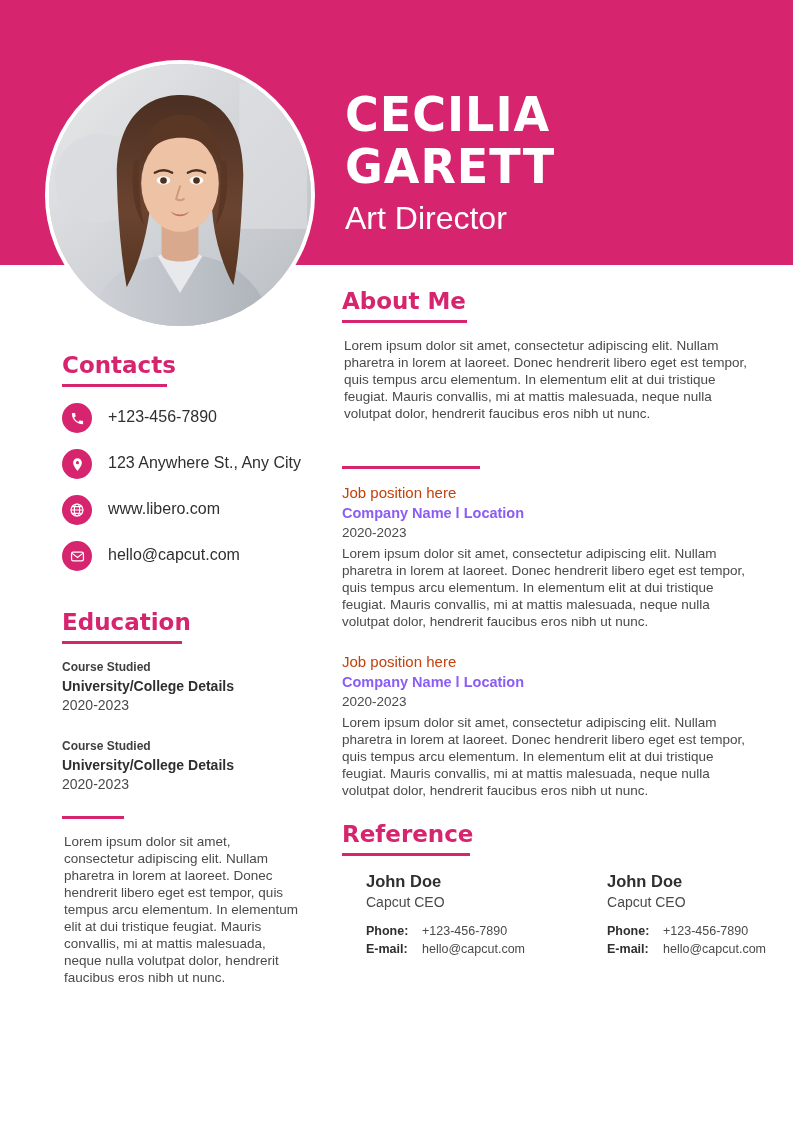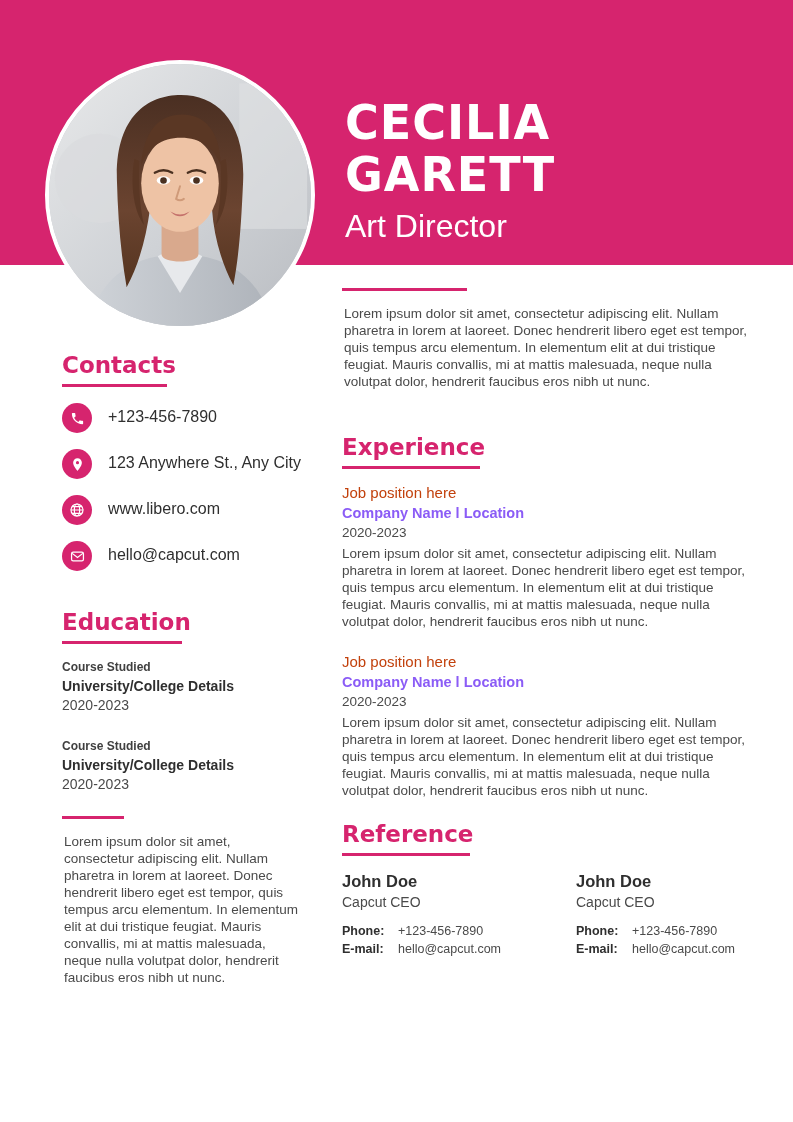--- a/index.html
+++ b/index.html
@@ -21,21 +21,21 @@
     position: absolute;
     left: 0;
     top: 0;
     width: 793px;
     height: 265px;
     background: #d6246e;
   }
   .name-block {
     position: absolute;
     left: 345px;
-    top: 96px;
+    top: 88px;
     width: 420px;
   }
   .full-name {
     font-family: "DejaVu Sans", sans-serif;
     font-weight: bold;
     font-size: 48px;
     line-height: 52px;
     letter-spacing: 1px;
     color: #ffffff;
     margin: 0;
@@ -186,21 +186,21 @@
     color: #4a4a4a;
     margin-top: 2px;
   }
 
   
   .ref-grid {
     display: flex;
     gap: 58px;
     margin-top: 4px;
   }
-  .ref-col { width: 180px; }
+  .ref-col { width: 180px; margin-left: 24px; }
   .ref-name {
     font-size: 16.5px;
     font-weight: bold;
     color: #2f2f2f;
     line-height: 22px;
   }
   .ref-role {
     font-size: 14px;
     color: #4a4a4a;
     line-height: 20px;
@@ -349,28 +349,28 @@
   <section>
     <hr class="rule sk">
     <p class="skills-text">Lorem ipsum dolor sit amet, consectetur adipiscing elit. Nullam pharetra in lorem at laoreet. Donec hendrerit libero eget est tempor, quis tempus arcu elementum. In elementum elit at dui tristique feugiat. Mauris convallis, mi at mattis malesuada, neque nulla volutpat dolor, hendrerit faucibus eros nibh ut nunc.</p>
   </section>
 
 </div>
 
 <div class="right-col">
 
   <section>
+    <h3 class="section-title">About Me</h3>
     <hr class="rule ab">
     <p class="about-text">Lorem ipsum dolor sit amet, consectetur adipiscing elit. Nullam pharetra in lorem at laoreet. Donec hendrerit libero eget est tempor, quis tempus arcu elementum. In elementum elit at dui tristique feugiat. Mauris convallis, mi at mattis malesuada, neque nulla volutpat dolor, hendrerit faucibus eros nibh ut nunc.</p>
   </section>
 
   <div class="spacer-lg"></div>
 
   <section>
-    <h3 class="section-title">Experience</h3>
     <hr class="rule ex">
 
     <div class="exp-block">
       <div class="exp-pos">Job position here</div>
       <div class="exp-company">Company Name l Location</div>
       <div class="exp-years">2020-2023</div>
       <p class="exp-desc">Lorem ipsum dolor sit amet, consectetur adipiscing elit. Nullam pharetra in lorem at laoreet. Donec hendrerit libero eget est tempor, quis tempus arcu elementum. In elementum elit at dui tristique feugiat. Mauris convallis, mi at mattis malesuada, neque nulla volutpat dolor, hendrerit faucibus eros nibh ut nunc.</p>
     </div>
 
     <div class="exp-block">

